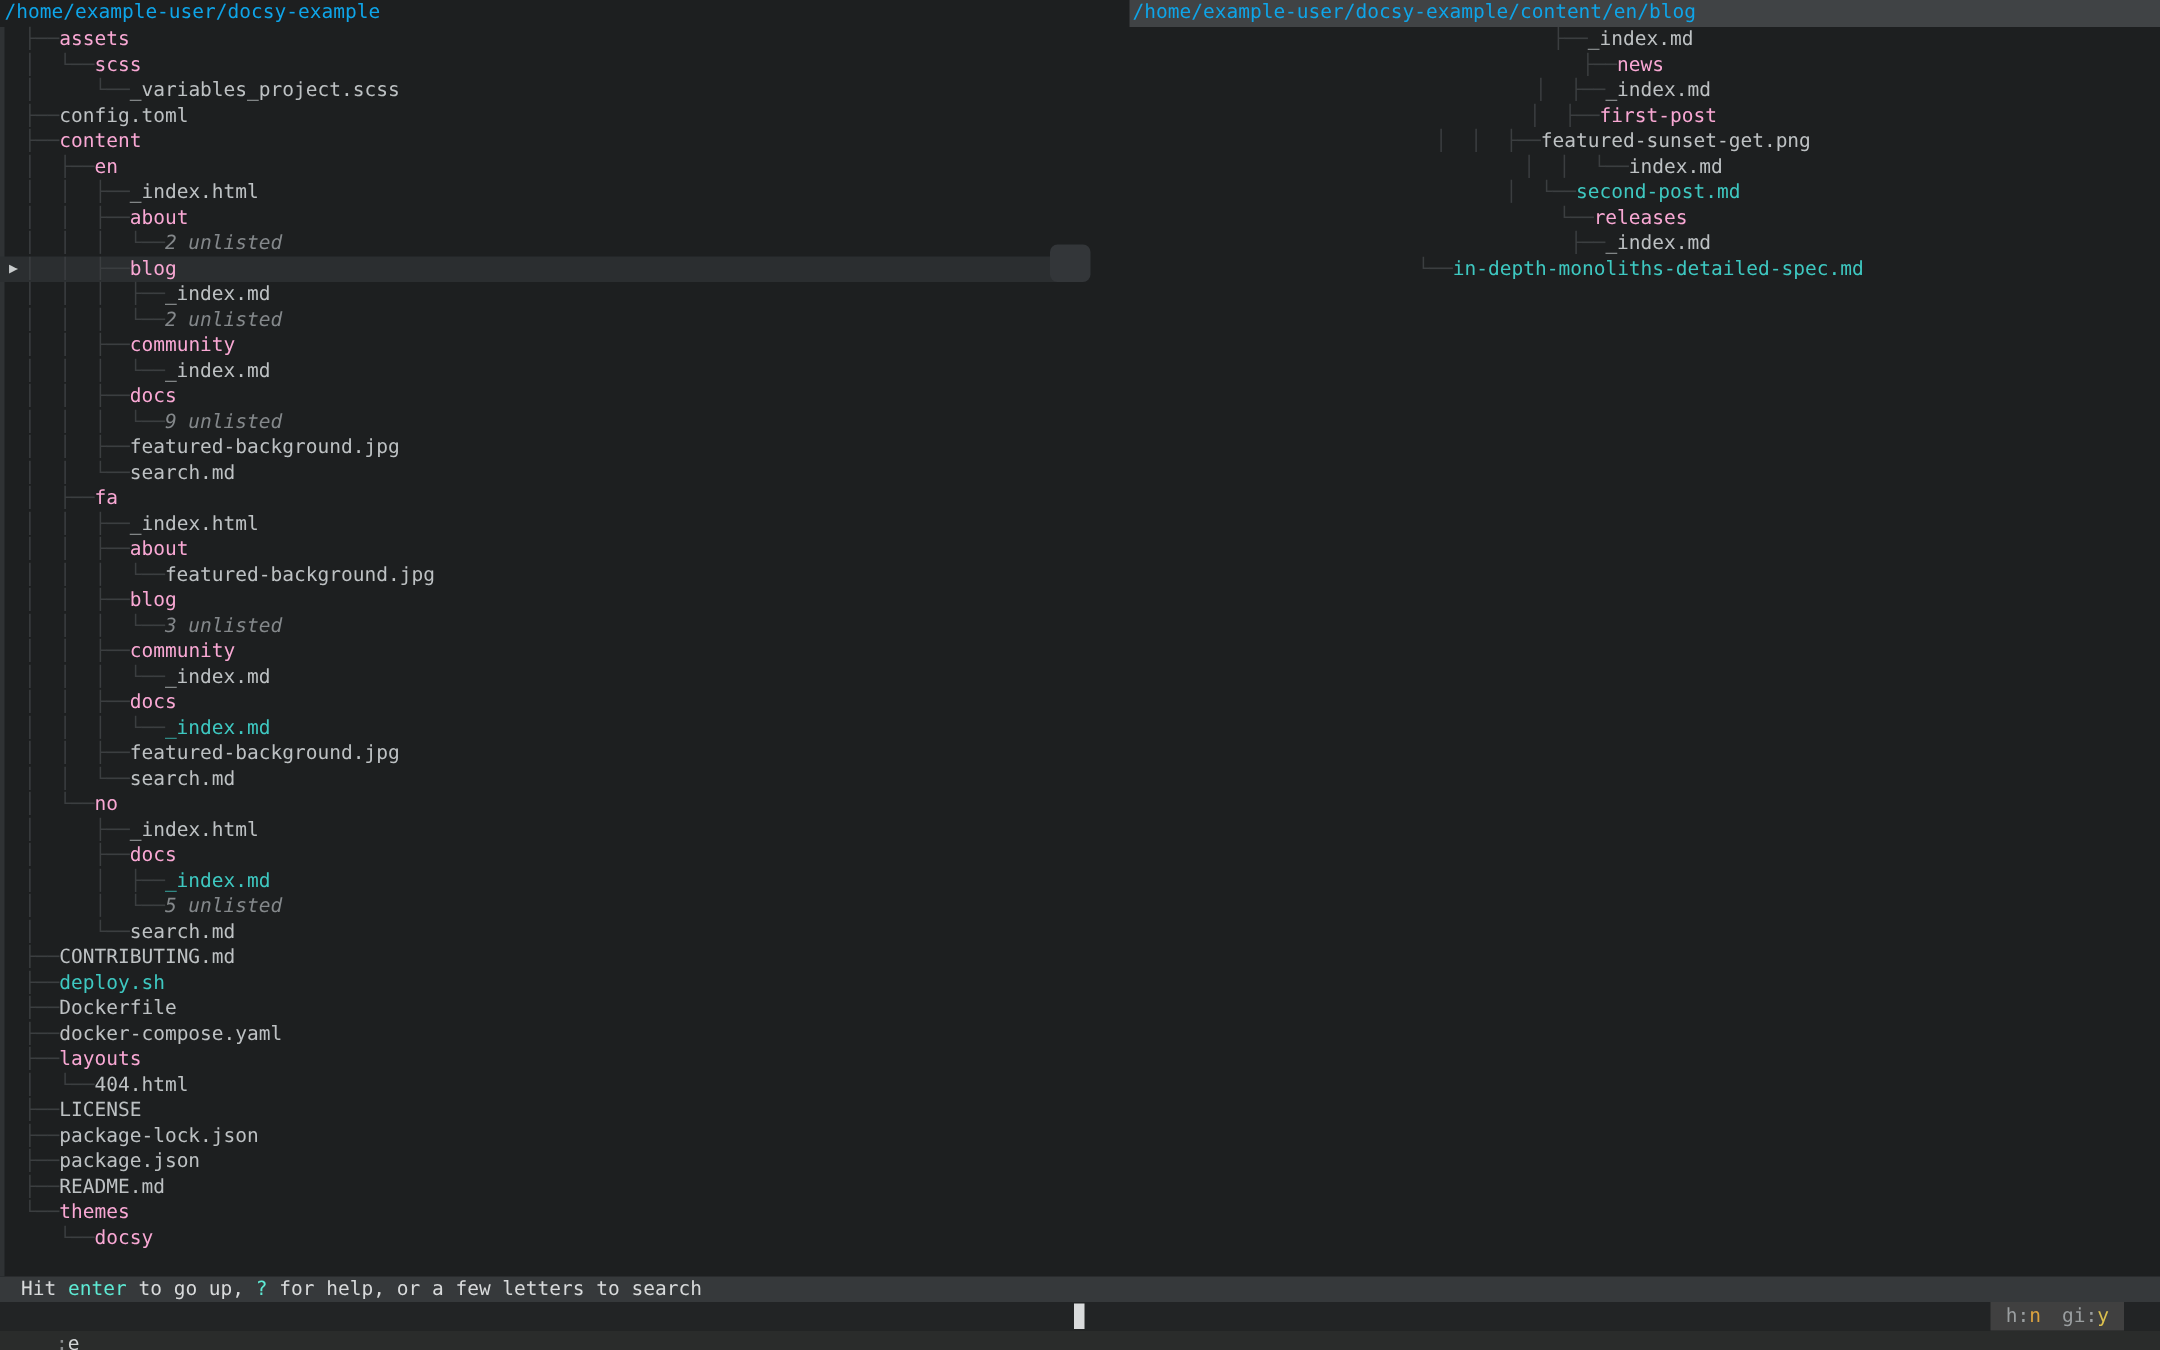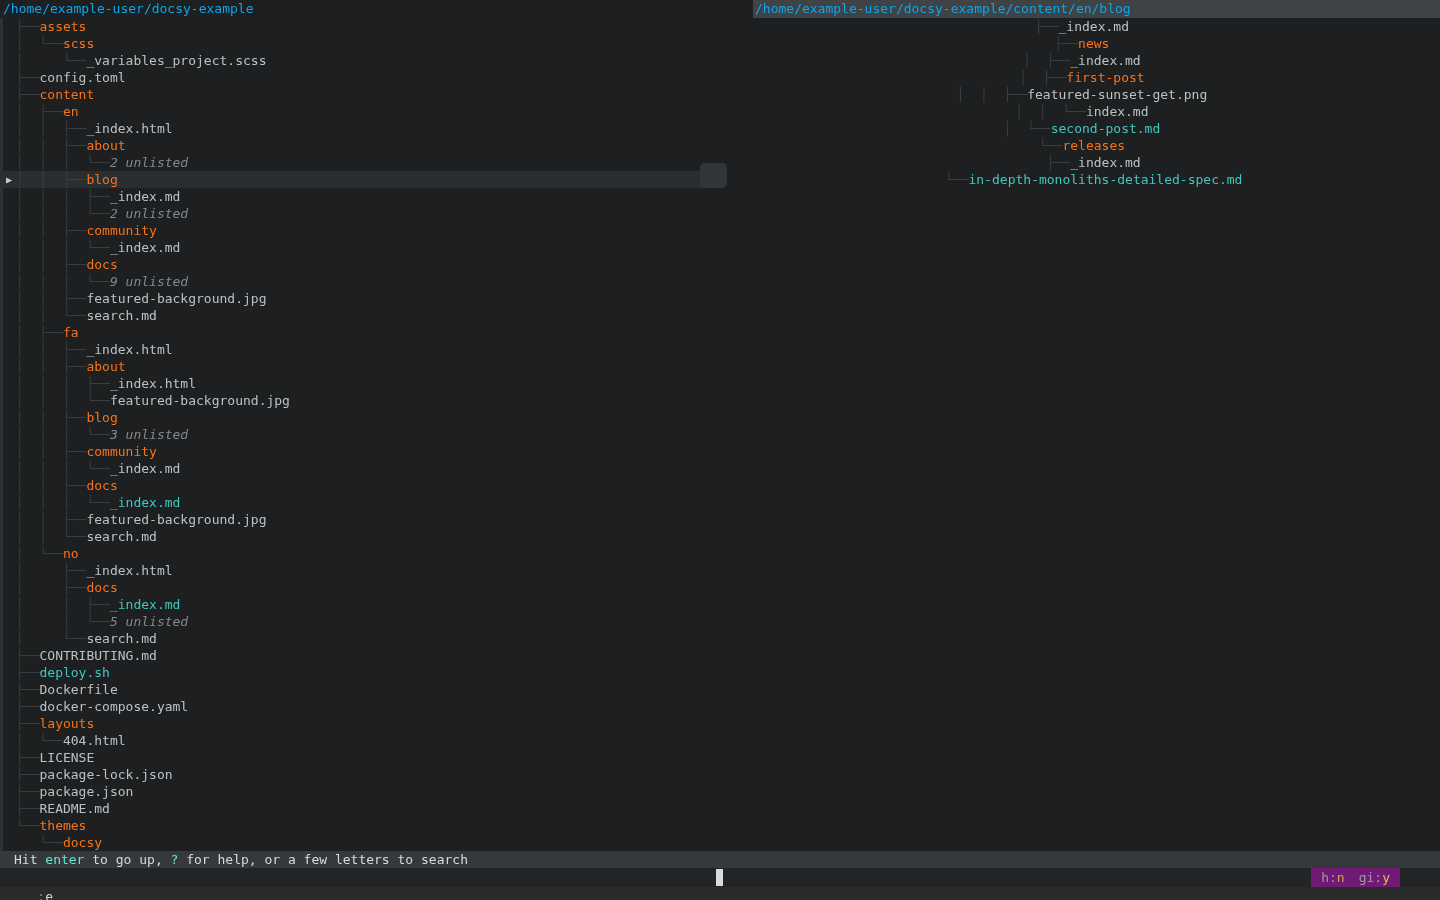--- a/index.html
+++ b/index.html
@@ -27,21 +27,21 @@
     position:absolute;top:0;right:0;width:12px;height:18px;background:#2b2d2e;
   }
   .tree{font-size:13px;line-height:17px;position:relative;z-index:1;}
   .row{height:17px;white-space:pre;position:relative;padding-left:16px;}
   .panel.right .row{padding-left:8px;text-align:center;}
   .row.selected{background:#2b2e30;}
   .sel-arrow{
     position:absolute;left:6px;top:0;color:#c9cccd;font-size:10px;line-height:17px;
   }
   .prefix{color:#3b3e40;}
-  .k-d{color:#f97316;}
+  .k-d{color:#f9a8d4;}
   .k-f{color:#bdc1c3;}
   .k-c{color:#3ec8c1;}
   .k-u{color:#84888b;font-style:italic;}
   .resize-handle{
     position:absolute;left:700px;top:163px;width:27px;height:25px;
     background:#333639;border-radius:5px;z-index:3;
   }
   .status-bar{
     height:17px;line-height:17px;font-size:13px;background:#36393b;
     color:#d8dadb;padding-left:14px;white-space:pre;
@@ -51,22 +51,22 @@
     position:relative;height:19px;line-height:19px;font-size:13px;
     background:#222425;white-space:pre;
   }
   .input-left{padding-left:6px;}
   .prompt-colon{color:#888c8e;}
   .input-text{color:#d2d5d6;}
   .cursor{
     position:absolute;left:716px;top:1px;width:7px;height:17px;background:#d9dbdc;
   }
   .flags{
-    position:absolute;right:40px;top:0;height:19px;line-height:19px;
-    background:#701a75;padding:0 10px;
+    position:absolute;right:24px;top:0;height:19px;line-height:19px;
+    background:#404040;padding:0 10px;
   }
   .flag-label{color:#9a9ea0;}
   .flag-gap{display:inline-block;width:14px;}
   .v-orange{color:#dba23f;}
   .v-yellow{color:#dcc04e;}
   .bottom-band{height:13px;background:#2a2c2b;}
 </style>
 </head>
 <body>
 
@@ -90,21 +90,20 @@
           <div class="row"><span class="prefix">│  │  │  └──</span><span class="k-u">2 unlisted</span></div>
           <div class="row"><span class="prefix">│  │  ├──</span><span class="k-d">community</span></div>
           <div class="row"><span class="prefix">│  │  │  └──</span><span class="k-f">_index.md</span></div>
           <div class="row"><span class="prefix">│  │  ├──</span><span class="k-d">docs</span></div>
           <div class="row"><span class="prefix">│  │  │  └──</span><span class="k-u">9 unlisted</span></div>
           <div class="row"><span class="prefix">│  │  ├──</span><span class="k-f">featured-background.jpg</span></div>
           <div class="row"><span class="prefix">│  │  └──</span><span class="k-f">search.md</span></div>
           <div class="row"><span class="prefix">│  ├──</span><span class="k-d">fa</span></div>
           <div class="row"><span class="prefix">│  │  ├──</span><span class="k-f">_index.html</span></div>
           <div class="row"><span class="prefix">│  │  ├──</span><span class="k-d">about</span></div>
-          <div class="row"><span class="prefix">│  │  │  ├──</span><span class="k-f">_index.html</span></div>
           <div class="row"><span class="prefix">│  │  │  └──</span><span class="k-f">featured-background.jpg</span></div>
           <div class="row"><span class="prefix">│  │  ├──</span><span class="k-d">blog</span></div>
           <div class="row"><span class="prefix">│  │  │  └──</span><span class="k-u">3 unlisted</span></div>
           <div class="row"><span class="prefix">│  │  ├──</span><span class="k-d">community</span></div>
           <div class="row"><span class="prefix">│  │  │  └──</span><span class="k-f">_index.md</span></div>
           <div class="row"><span class="prefix">│  │  ├──</span><span class="k-d">docs</span></div>
           <div class="row"><span class="prefix">│  │  │  └──</span><span class="k-c">_index.md</span></div>
           <div class="row"><span class="prefix">│  │  ├──</span><span class="k-f">featured-background.jpg</span></div>
           <div class="row"><span class="prefix">│  │  └──</span><span class="k-f">search.md</span></div>
           <div class="row"><span class="prefix">│  └──</span><span class="k-d">no</span></div>

